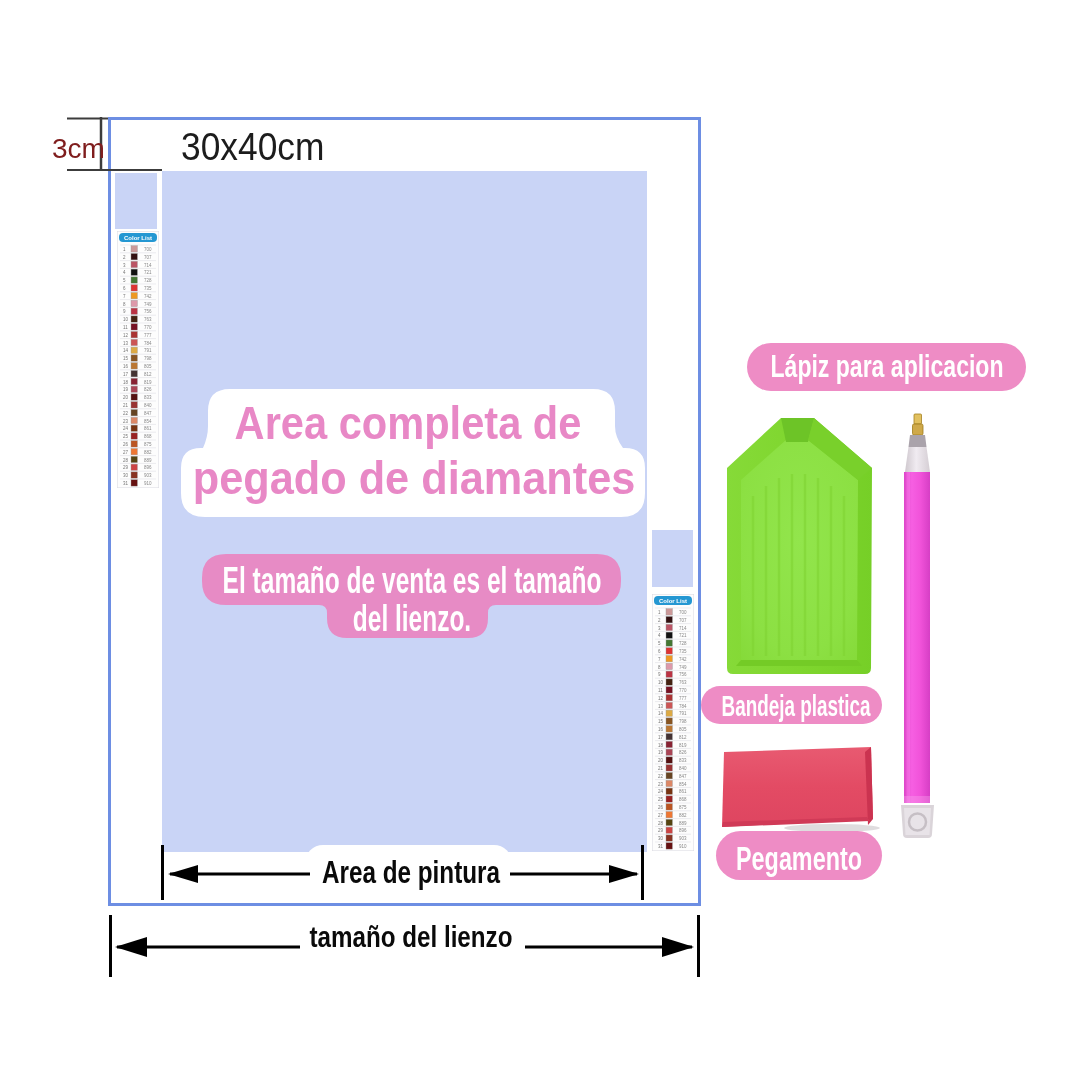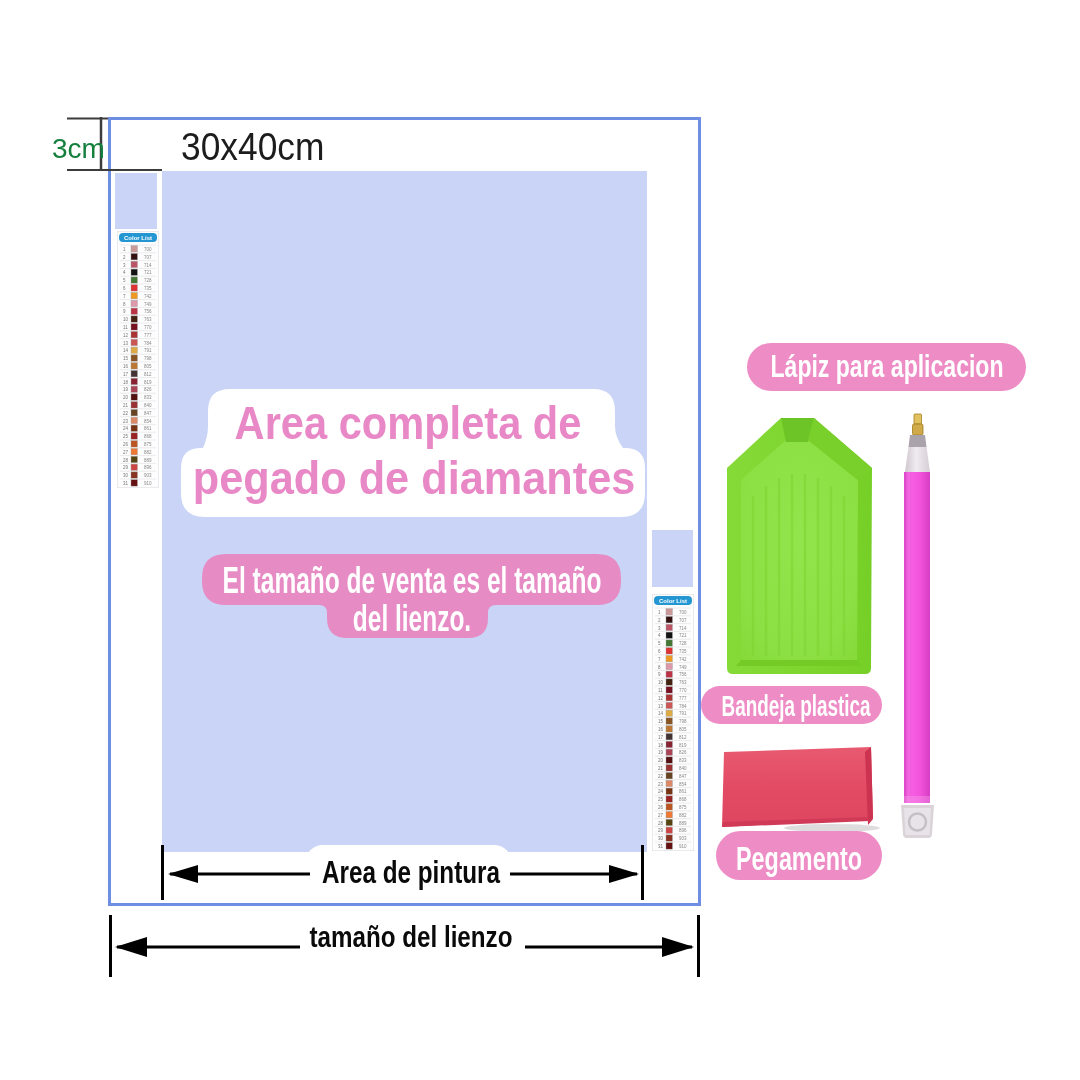--- a/index.html
+++ b/index.html
@@ -18,21 +18,21 @@
 <div class="abs" style="left:115px;top:173px;width:42px;height:56px;background:#c9d4f6;"></div>
 
 <div class="abs" style="left:652px;top:530px;width:41px;height:57px;background:#c9d4f6;"></div>
 
 <svg class="abs" style="left:0;top:0;" width="200" height="200" viewBox="0 0 200 200">
   <line x1="67" y1="118.5" x2="108" y2="118.5" stroke="#3c3c3c" stroke-width="2"></line>
   <line x1="101" y1="117" x2="101" y2="171" stroke="#3c3c3c" stroke-width="2.5"></line>
   <line x1="67" y1="170" x2="162" y2="170" stroke="#3c3c3c" stroke-width="2"></line>
 </svg>
 
-<div class="abs" style="left:52px;top:133px;font-size:28px;color:#15803d;">3cm</div>
+<div class="abs" style="left:52px;top:133px;font-size:28px;color:#7f1d1d;">3cm</div>
 
 <svg class="abs" style="left:117px;top:231px;" width="42" height="257" viewBox="0 0 42 257">
   <rect x="0" y="0" width="42" height="257" fill="#fdfdfd" stroke="#d8d8e0" stroke-width="1"></rect>
   <rect x="2" y="2" width="38" height="9" rx="4" fill="#2497d2"></rect>
   <text x="21" y="9" font-size="6" fill="#fff" text-anchor="middle" font-weight="bold">Color List</text>
   <line x1="3" y1="14.0" x2="39" y2="14.0" stroke="#e4e4ea" stroke-width="0.7"></line>
   <text x="6" y="20.0" font-size="4.5" fill="#777">1</text>
   <rect x="14" y="14.7" width="6.4" height="6.4" fill="#c99" stroke="#999" stroke-width="0.4"></rect>
   <text x="27" y="20.0" font-size="4.5" fill="#888">700</text>
   <line x1="3" y1="21.8" x2="39" y2="21.8" stroke="#e4e4ea" stroke-width="0.7"></line>

